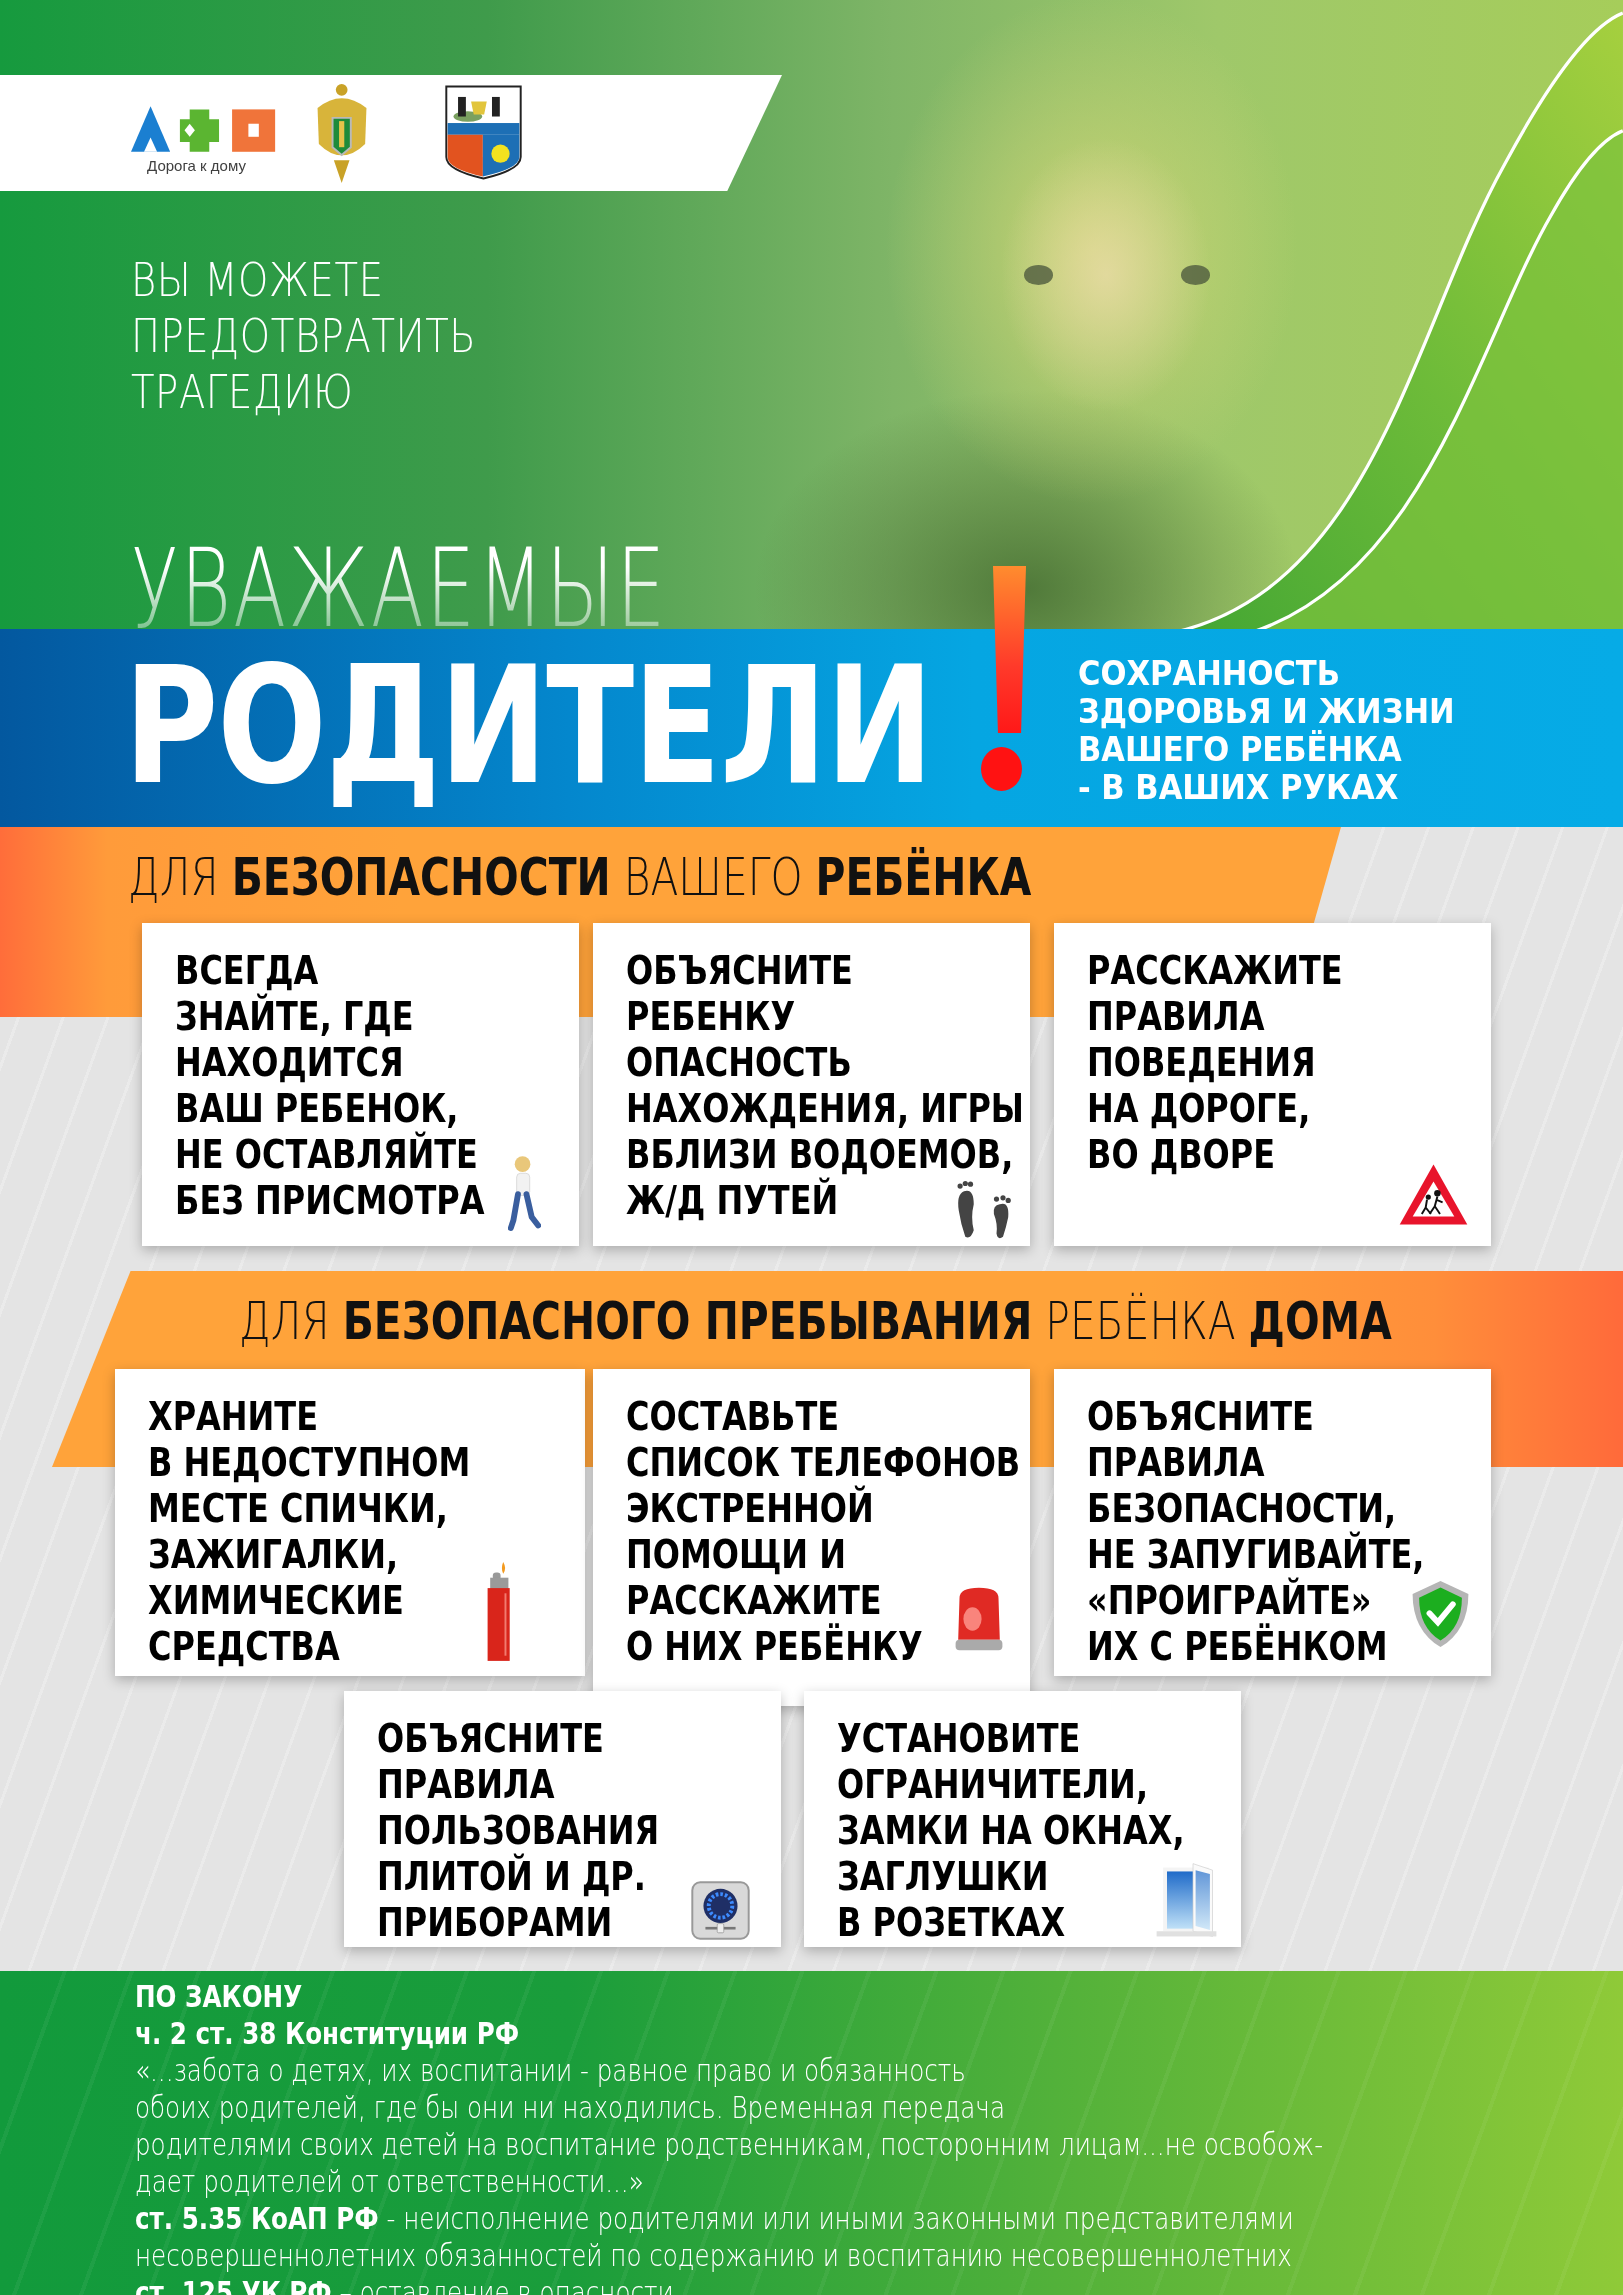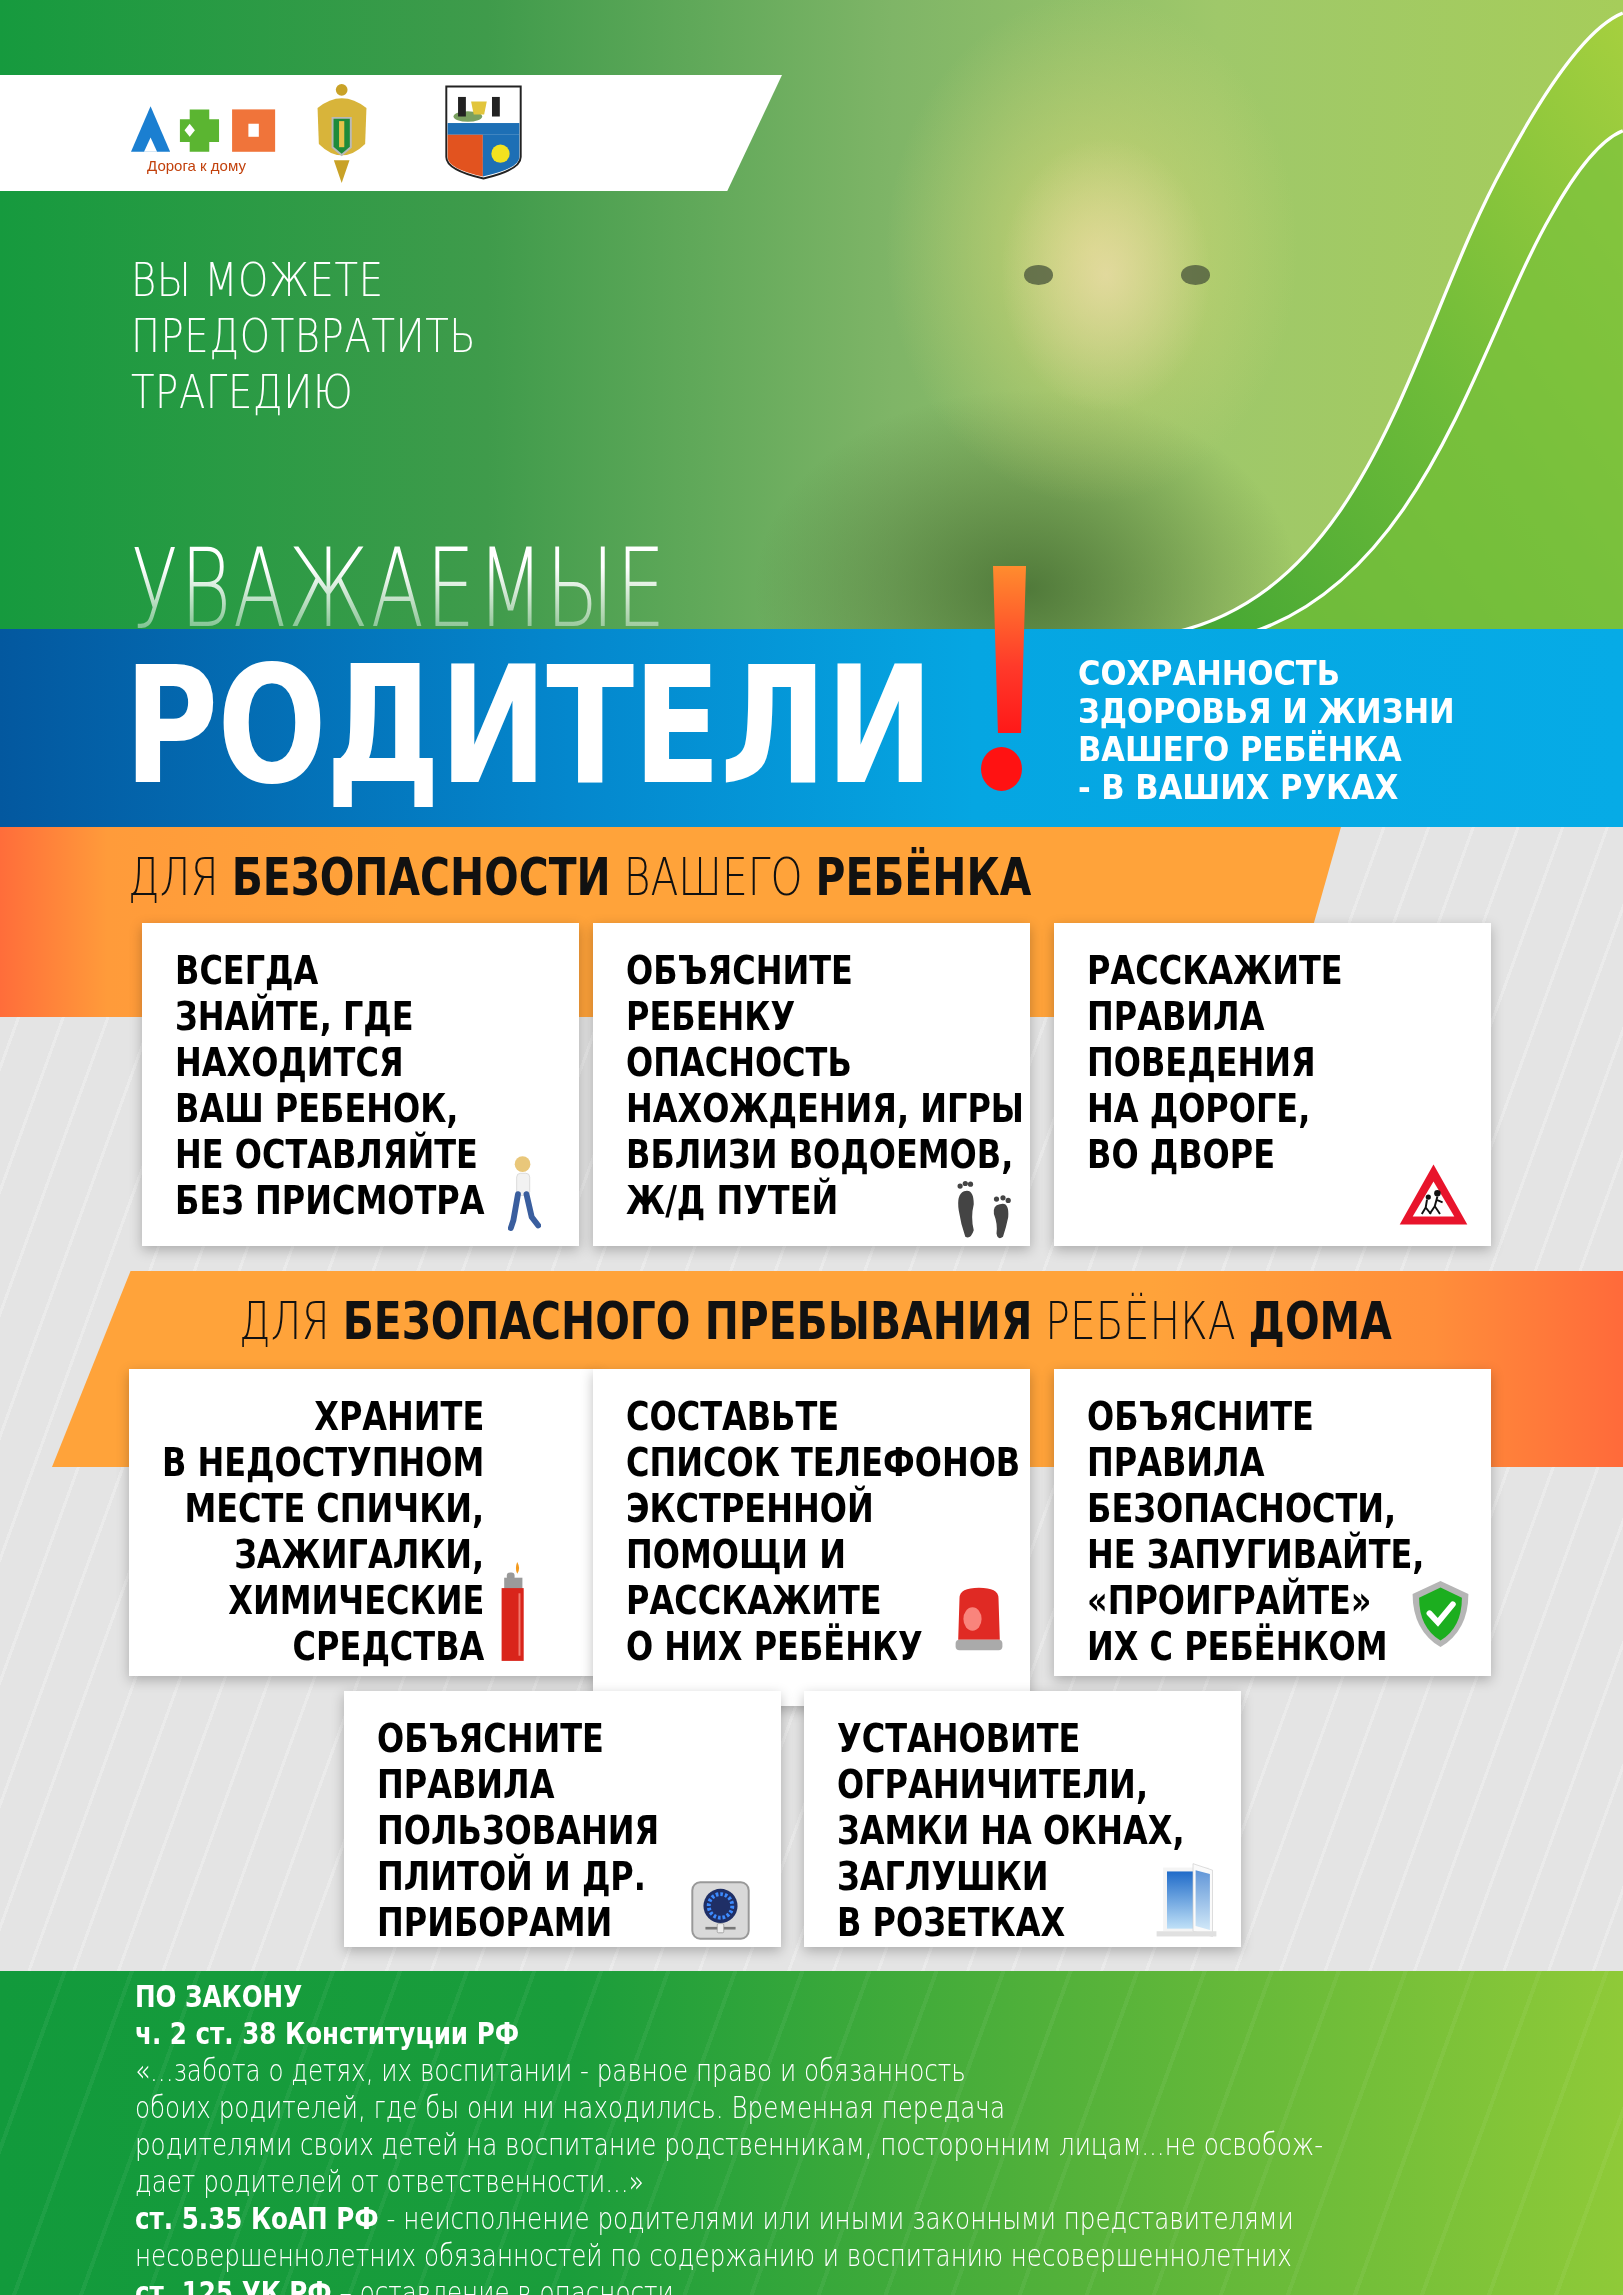--- a/index.html
+++ b/index.html
@@ -14,21 +14,21 @@
       radial-gradient(ellipse 150px 196px at 419px 275px, rgba(235,220,170,0.75), rgba(235,220,170,0) 70%),
       radial-gradient(ellipse 275px 340px at 405px 249px, rgba(215,215,120,0.8), rgba(215,215,120,0) 75%),
       radial-gradient(ellipse 340px 249px at 340px 589px, rgba(70,110,50,0.85), rgba(70,110,50,0) 80%);
   }
   .hero-eyes { position: absolute; width: 29px; height: 19.6px; border-radius: 50%; background: #4f5b3e; opacity: .8; }
   .hero-swoosh { position: absolute; right: 0; top: 0; width: 589px; height: 633px; }
 
   .logo-band { position: absolute; left: 0; top: 75px; width: 782px; height: 116px; background: #fff;
     clip-path: polygon(0 0, 100% 0, 93% 100%, 0 100%); }
   .logo-dk { position: absolute; left: 131px; top: 106px; width: 150px; height: 72px; }
-  .logo-dk-caption { position: absolute; left: 131px; top: 157px; width: 131px; font-size: 15px; color: #c2410c; text-align: center; }
+  .logo-dk-caption { position: absolute; left: 131px; top: 157px; width: 131px; font-size: 15px; color: #404040; text-align: center; }
   .logo-emblem { position: absolute; left: 314px; top: 82px; width: 56px; height: 103px; }
   .logo-coat { position: absolute; left: 445px; top: 85px; width: 77px; height: 95px; }
 
   .tagline { position: absolute; left: 131px; top: 252px; color: #fff; font-size: 47px; line-height: 56px; font-weight: 300; letter-spacing: 0.7px;
     font-family: "DejaVu Sans", sans-serif; transform: scaleX(0.82); transform-origin: left top; }
   .greeting { position: absolute; left: 131px; top: 536px; color: rgba(255,255,255,0.85); font-size: 108px; line-height: 105px; letter-spacing: 2.6px;
     font-family: "DejaVu Sans", sans-serif; font-weight: 300; transform: scaleX(0.72); transform-origin: left top;
     background: linear-gradient(180deg, #fff 30%, rgba(255,255,255,0.3) 100%); -webkit-background-clip: text; background-clip: text; color: transparent; }
 
   
@@ -198,21 +198,21 @@
     <polygon points="56,30 88,84 24,84" fill="#fff"></polygon>
     <circle cx="62" cy="48" r="5" fill="#111"></circle>
       <circle cx="48" cy="54" r="4" fill="#111"></circle>
     <path d="M62 53 L58 68 L66 80 M58 68 L50 80 M60 58 L70 62 M46 58 L44 70 L52 80 M44 70 L38 80" stroke="#111" stroke-width="3" fill="none"></path>
   </svg>
 </div>
 
 <div class="banner-2"></div>
 <div class="banner-title bt-2"><span>ДЛЯ </span><b>БЕЗОПАСНОГО ПРЕБЫВАНИЯ</b><span> РЕБЁНКА </span><b>ДОМА</b></div>
 
-<div class="card" style="left:129px;top:1369px;width:470px;height:307px;text-align:right;">
+<div class="card" style="left:115px;top:1369px;width:470px;height:307px;">
   <div class="card-text">ХРАНИТЕ
 В НЕДОСТУПНОМ
 МЕСТЕ СПИЧКИ,
 ЗАЖИГАЛКИ,
 ХИМИЧЕСКИЕ
 СРЕДСТВА</div>
   <svg class="card-icon" style="left:370px;top:190px;width:26px;height:105px;" viewBox="0 0 40 160">
     <path d="M28 4 Q34 14 28 22 Q24 14 28 4Z" fill="#f39a1e"></path>
     <rect x="12" y="20" width="12" height="12" rx="5" fill="#999"></rect>
     <rect x="8" y="28" width="28" height="18" fill="#9a9a9a"></rect>

